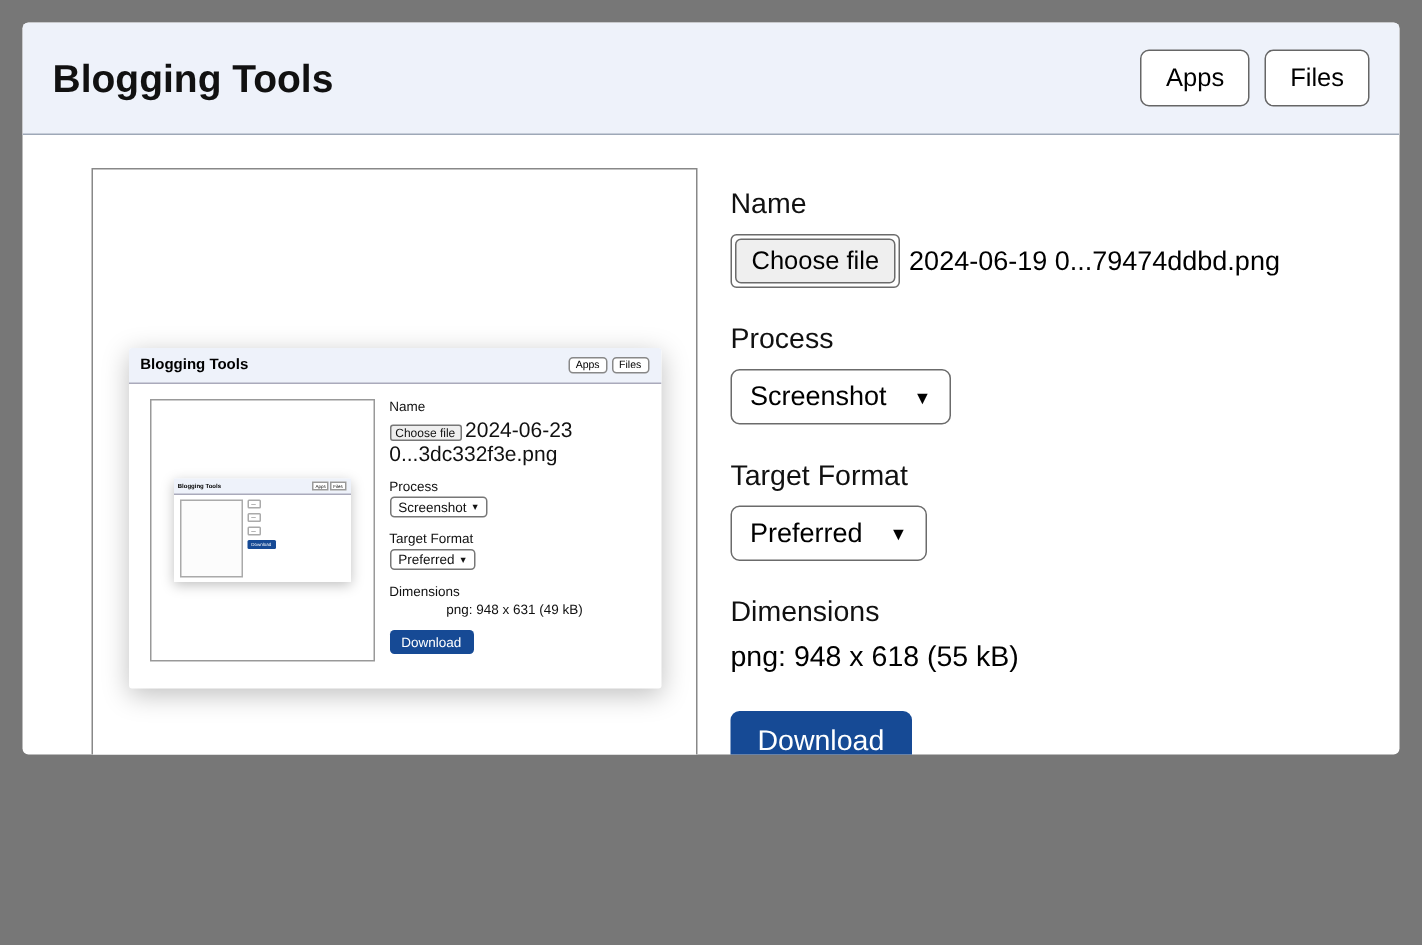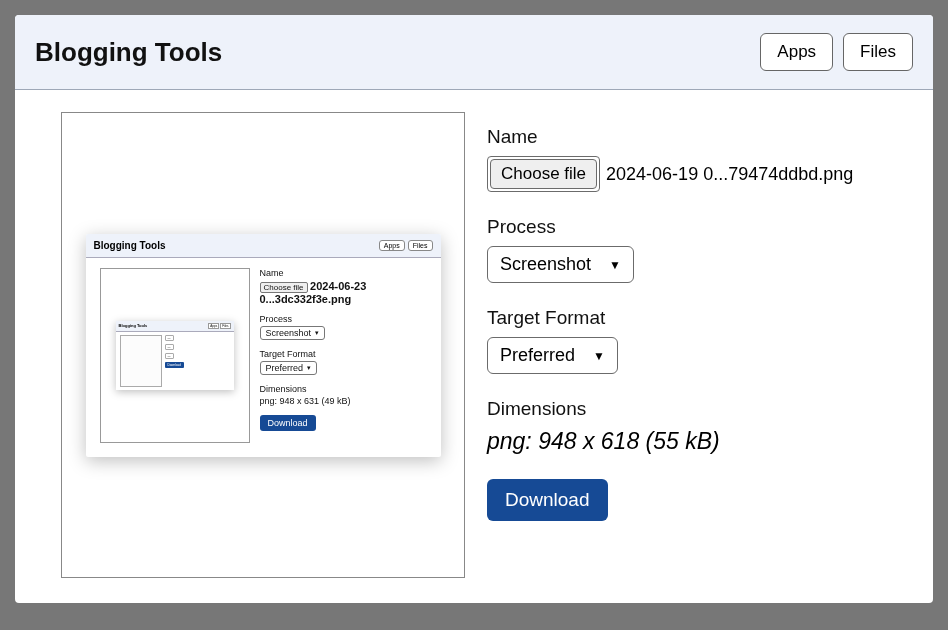--- a/index.html
+++ b/index.html
@@ -7,21 +7,21 @@
       background: #777;
       font-family: -apple-system, BlinkMacSystemFont, "Segoe UI", Helvetica, Arial, sans-serif;
       padding: 15px;
       width: 948px;
       height: 630px;
       overflow: hidden;
     }
     .app-window {
       background: #fff;
       border-radius: 4px;
-      height: 588px;
+      height: 488px;
       overflow: hidden;
     }
     .header {
       background: #eef2fa;
       border-bottom: 1px solid #9ea8b7;
       padding: 18px 20px;
       display: flex;
       align-items: center;
       justify-content: space-between;
     }
@@ -87,24 +87,24 @@
     .thumb-l2 .th2-hbtn { border:1px solid #999; padding:0 1px; font-size:3px; background:#fff;}
     .thumb-l2 .th2-body { display:flex; padding:3px 4px; gap:3px;}
     .thumb-l2 .th2-preview { width:42px; height:52px; border:1px solid #aaa; background:#fcfcfc;}
     .thumb-l2 .th2-form > div { margin-bottom:3px; }
     .thumb-l2 .th2-select { border:1px solid #aaa; padding:0 2px; display:inline-block; font-size:3px; border-radius:1px;}
     .thumb-l2 .th2-dl { background:#164a95; color:#fff; padding:1px 3px; display:inline-block; font-size:3px; border-radius:1px;}
     .thumb-l1 .th-form { flex:1; font-size: 9px; color:#111; }
     .thumb-l1 .th-form > div { margin-bottom: 9px; }
     .thumb-l1 .th-label { font-size: 9px; margin-bottom: 2px; }
     .thumb-l1 .th-choose { border:1px solid #777; background:#efefef; padding:0 3px; display:inline-block; font-size:8px; border-radius:2px;}
-    .thumb-l1 .th-filename { font-size: 11px; font-weight: bold; }
+    .thumb-l1 .th-filename { font-size: 14px; }
     .thumb-l1 .th-select { border:1px solid #777; border-radius:3px; padding:1px 5px; display:inline-flex; align-items:center; gap:4px; font-size:9px;}
     .thumb-l1 .th-select::after { content:"▾"; font-size:7px; }
-    .thumb-l1 .th-dims { font-size: 9px; }
+    .thumb-l1 .th-dims { font-size: 9px; text-align: center; }
     .thumb-l1 .th-dl { background:#164a95; color:#fff; padding:3px 8px; display:inline-block; font-size:9px; border-radius:3px; }
 
     .form {
       flex: 1;
       padding-top: 14px;
     }
     .field { margin-bottom: 24px; }
     .field-label {
       font-size: 19px;
       color: #111;
@@ -131,21 +131,21 @@
       border-radius: 6px;
       padding: 7px 12px;
       font-size: 18px;
       display: inline-flex;
       align-items: center;
       gap: 18px;
       cursor: pointer;
       background:#fff;
     }
     .select .caret { font-size: 12px; }
-    .dims-text { font-size: 23px; font-style: italic; }
+    .dims-text { font-size: 19px; }
     .download-btn {
       background: #164a95;
       color: #fff;
       border: none;
       border-radius: 6px;
       padding: 10px 18px;
       font-size: 19px;
       cursor: pointer;
     }
   </style>

